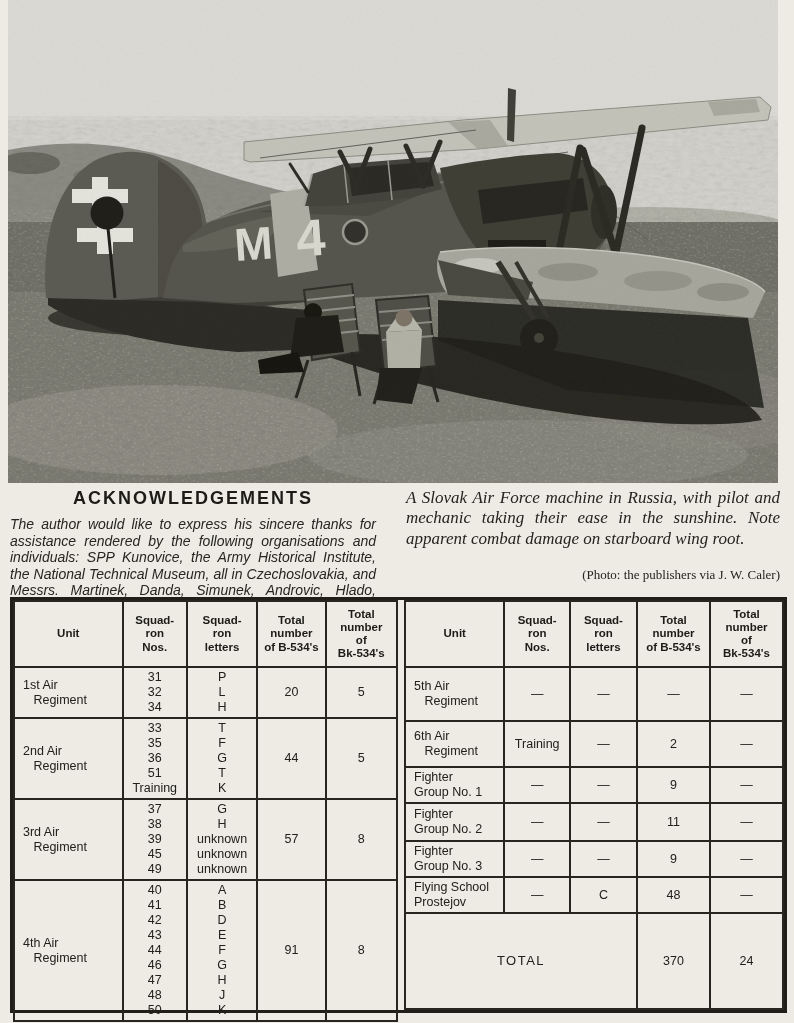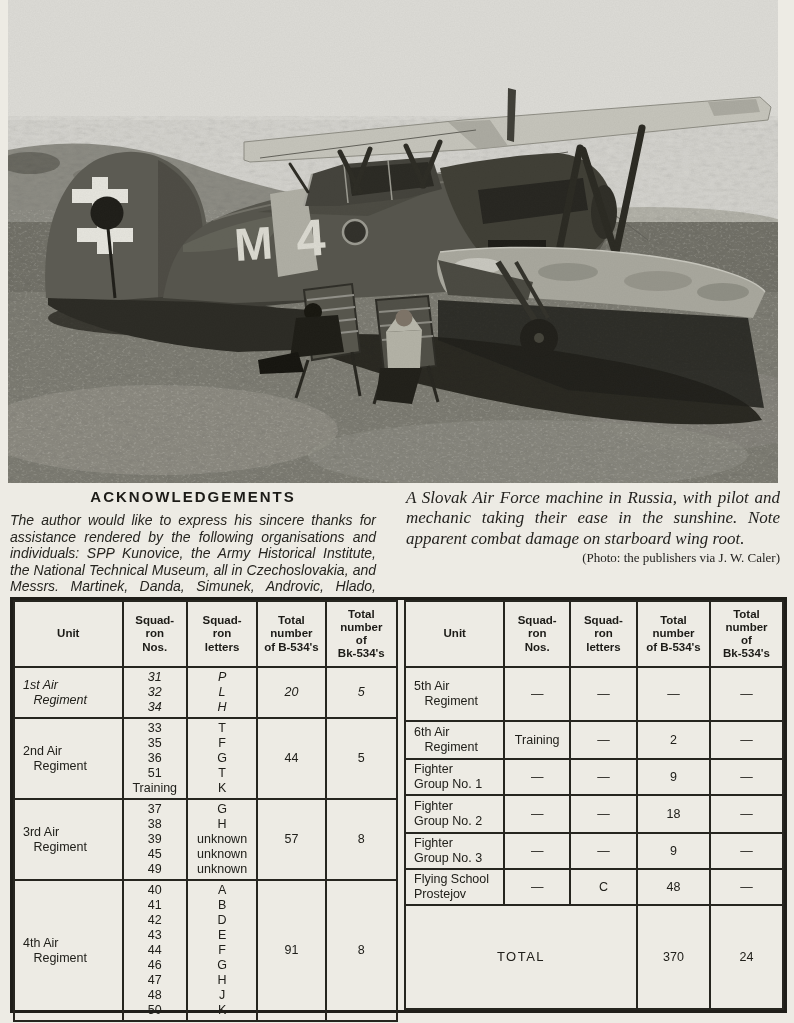--- a/index.html
+++ b/index.html
@@ -8,54 +8,54 @@
     background:#edebe4;overflow:hidden;
     font-family:"Liberation Sans",sans-serif;color:#201f1b;
   }
   .photo{position:absolute;left:8px;top:0;width:770px;height:483px;margin:0;}
   .photo svg{display:block;width:770px;height:483px;}
 
   .mid{position:absolute;left:10px;top:486px;width:770px;display:flex;}
   .ack-col{width:366px;}
   .cap-col{width:374px;margin-left:30px;}
   .ack-title{
-    margin:2px 0 7px 0;text-align:center;font-size:15px;font-weight:bold;
+    margin:2px 0 7px 0;text-align:center;font-size:18px;font-weight:bold;
     letter-spacing:2px;color:#1c1b17;
   }
   .ack-body{
     margin:0;font-style:italic;font-size:14px;line-height:1.18;
     text-align:justify;color:#262520;
   }
   .caption{
     margin:2px 0 0 0;font-family:"Liberation Serif",serif;font-style:italic;
     font-size:17px;line-height:1.2;text-align:justify;color:#242320;
   }
   .credit{
-    margin:1px 0 0 0;font-family:"Liberation Serif",serif;font-size:13px;
+    margin:18px 0 0 0;font-family:"Liberation Serif",serif;font-size:13px;
     text-align:right;color:#242320;
   }
 
   .tables{
     position:absolute;left:10px;top:597px;width:777px;height:416px;
     border:3px solid #1f1e19;box-sizing:border-box;display:flex;column-gap:6px;
     background:#edebe4;
   }
   table{border-collapse:collapse;table-layout:fixed;height:100%;}
   .t-left{width:385px;}
   .t-right{flex:1;}
   th,td{border:2px solid #26251f;padding:2px 3px;vertical-align:middle;overflow:hidden;}
   th{
     font-size:11.5px;line-height:1.15;font-weight:bold;text-align:center;
     white-space:pre-line;color:#1c1b17;
   }
   td{font-size:12.5px;line-height:1.2;text-align:center;white-space:pre;color:#21201b;}
   td.unit{text-align:left;padding-left:8px;}
   td.total-label{font-size:13px;letter-spacing:1.5px;text-align:center;}
-  tr.hL0{height:66px;} tr.hL1{height:46px;font-style:italic;} tr.hL2{height:74px;} tr.hL3{height:74px;}
-  tr.hR0{height:66px;} tr.hR1{height:54px;} tr.hR2{height:38px;margin-top:25px;} tr.hR3{height:36px;}
+  tr.hL0{height:66px;} tr.hL1{height:46px;} tr.hL2{height:74px;} tr.hL3{height:74px;}
+  tr.hR0{height:66px;} tr.hR1{height:54px;} tr.hR2{height:46px;margin-top:25px;} tr.hR3{height:36px;}
   tr.hR4{height:38px;} tr.hR5{height:36px;} tr.hR6{height:24px;} tr.hR7{height:50px;}
   tr.hR8{height:37px;}
 </style>
 </head>
 <body>
 
 <div class="page">
 
   <figure class="photo">
     <svg viewBox="0 0 770 483" xmlns="http://www.w3.org/2000/svg">
@@ -397,21 +397,21 @@
           <td>—</td>
           <td>—</td>
           <td>9</td>
           <td>—</td>
         </tr>
         <tr class="hR4">
           <td class="unit">Fighter
 Group No. 2</td>
           <td>—</td>
           <td>—</td>
-          <td>18</td>
+          <td>11</td>
           <td>—</td>
         </tr>
         <tr class="hR5">
           <td class="unit">Fighter
 Group No. 3</td>
           <td>—</td>
           <td>—</td>
           <td>9</td>
           <td>—</td>
         </tr>

